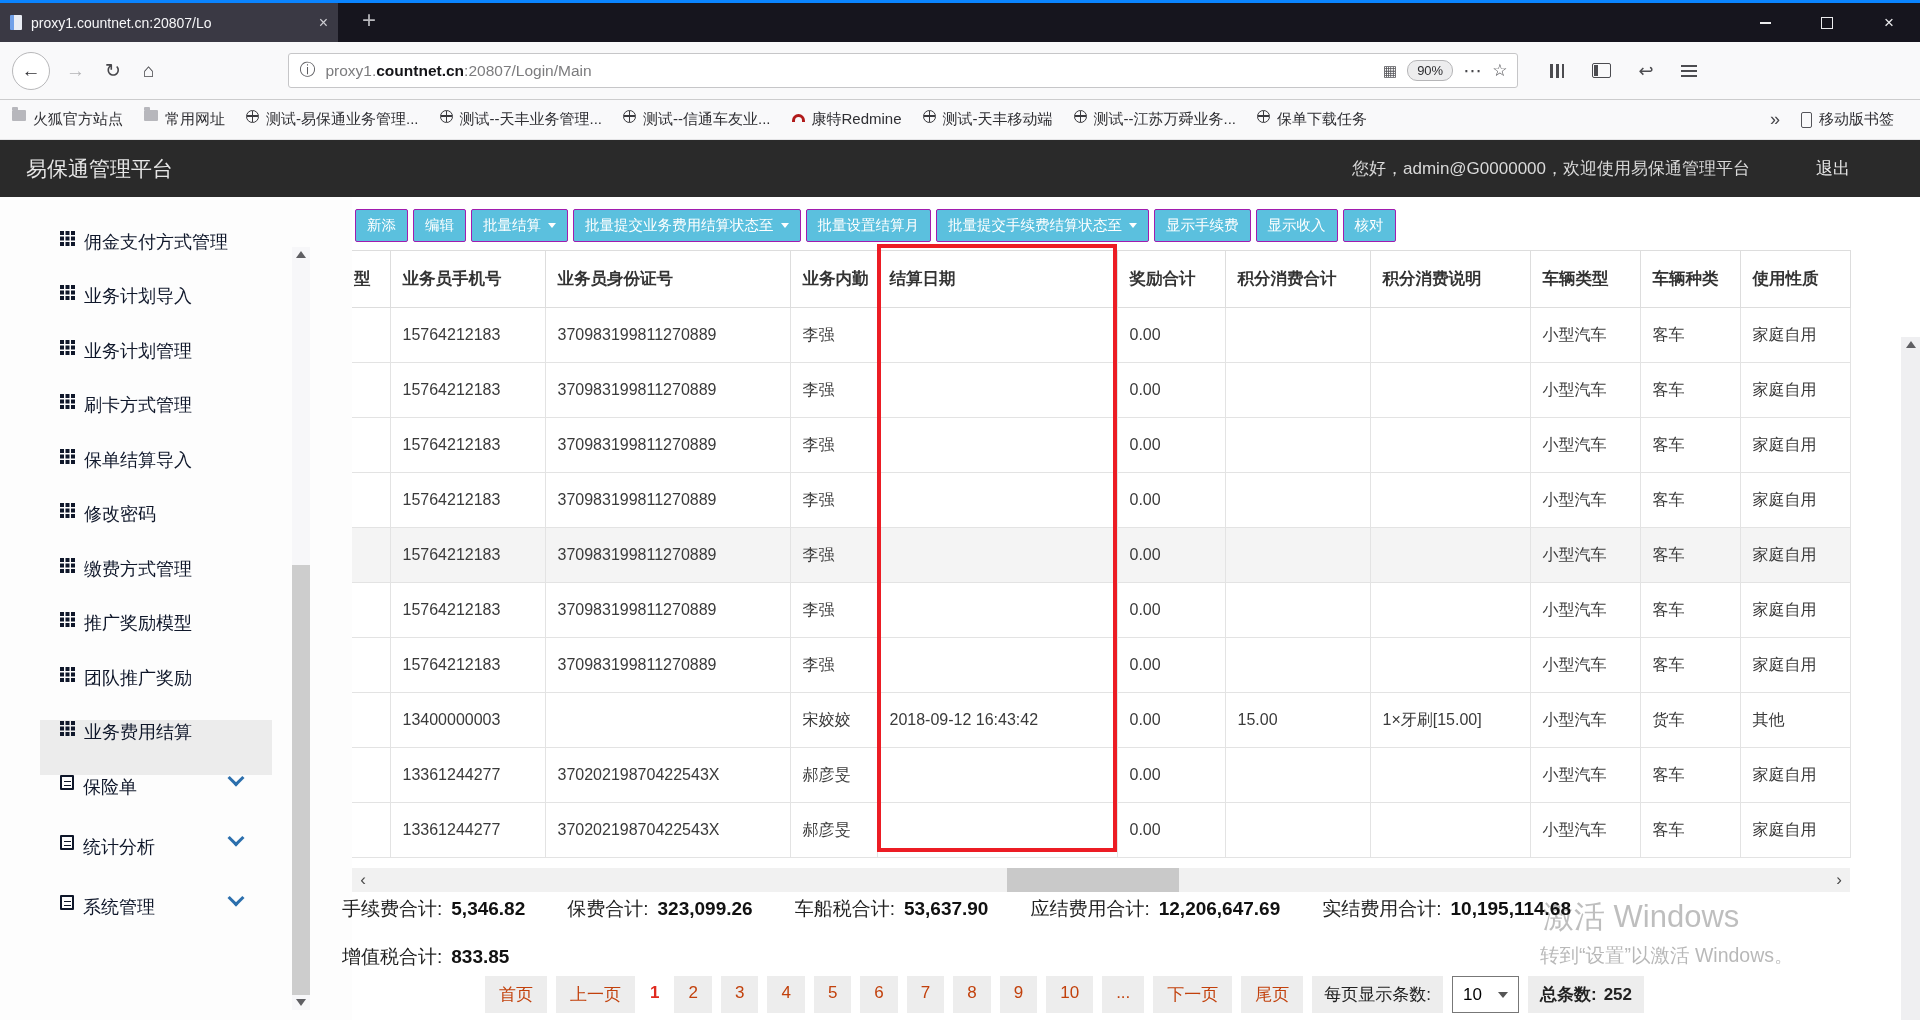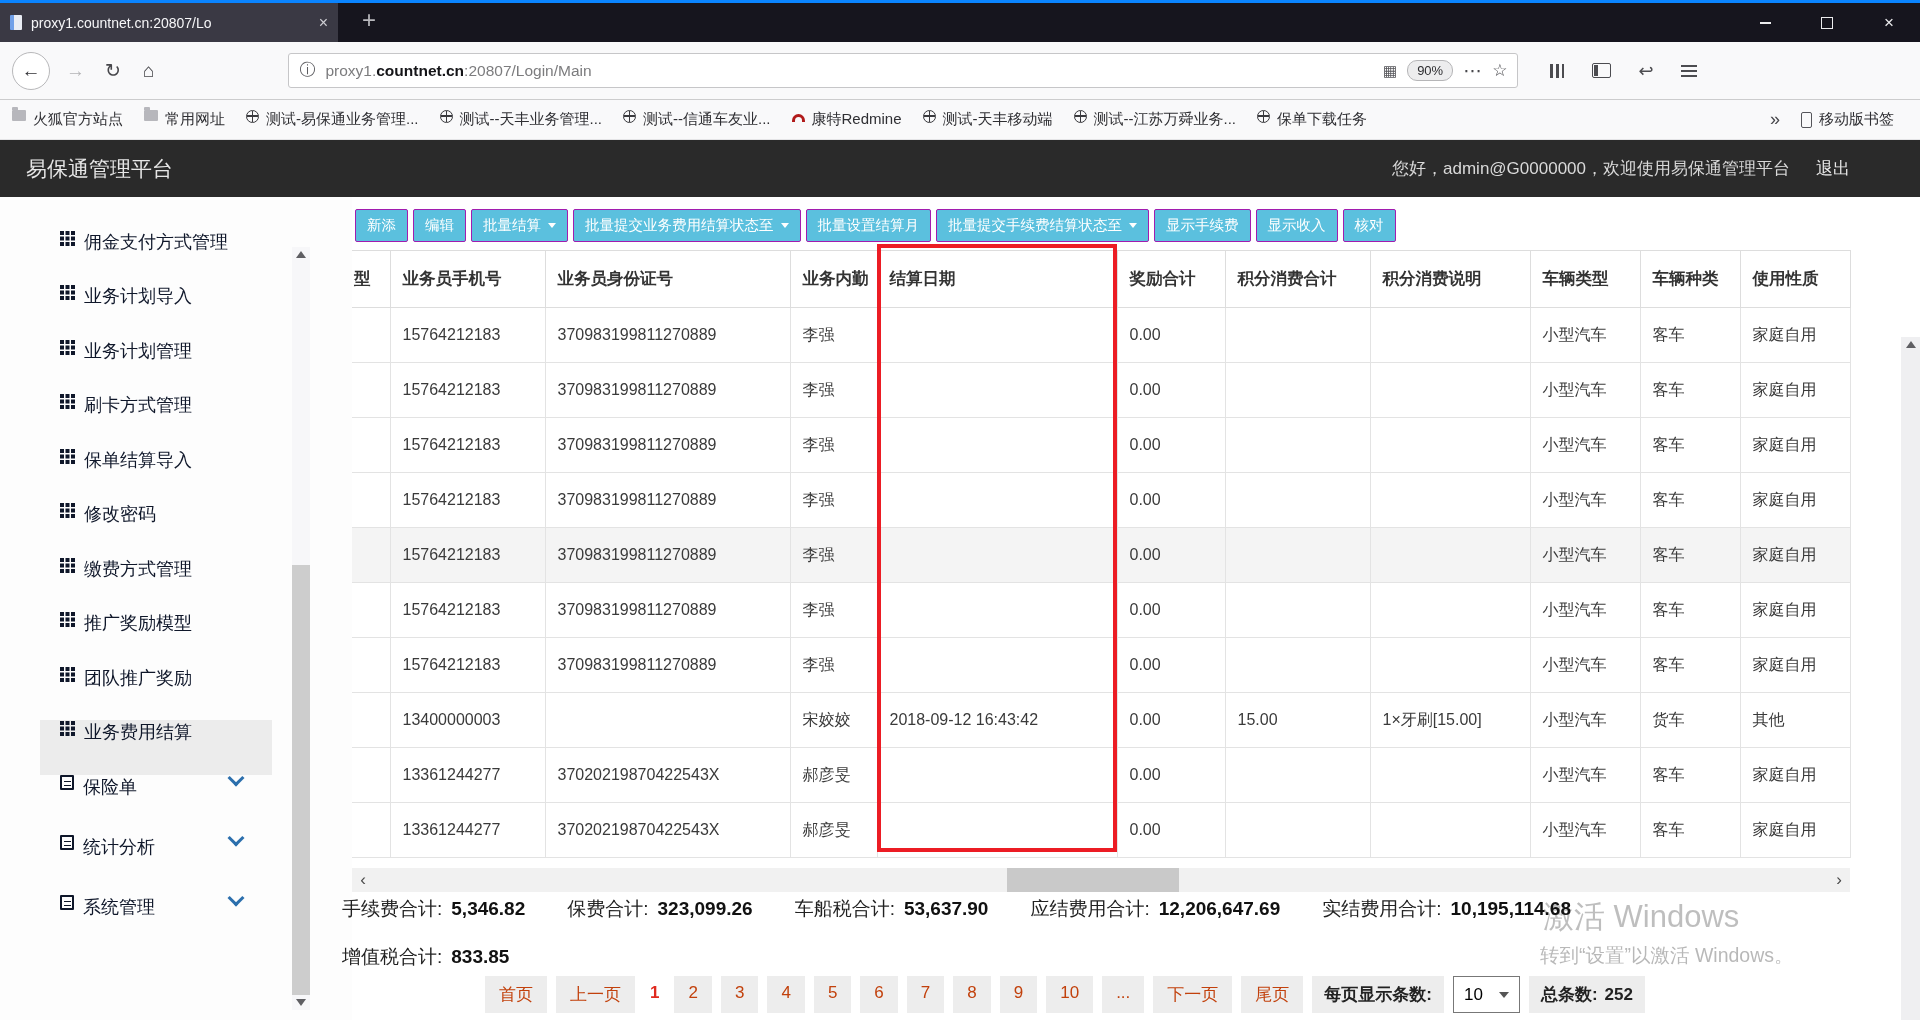--- a/index.html
+++ b/index.html
@@ -45,21 +45,21 @@
   .icon-folder::before{content:"";position:absolute;top:-3px;left:0;width:6px;height:3px;background:#b7b7bc;border-radius:1px 1px 0 0}
   .icon-globe{width:13px;height:13px;border-radius:50%;border:1.5px solid #3a3a3e;box-sizing:border-box;
      background:linear-gradient(to right,transparent 0 42%,#3a3a3e 42% 58%,transparent 58%),linear-gradient(to bottom,transparent 0 40%,#3a3a3e 40% 55%,transparent 55%)}
   .icon-redmine{width:13px;height:8px;border:3px solid #b11a1a;border-bottom:none;border-radius:8px 8px 0 0;margin-top:4px;box-sizing:border-box}
   .icon-phone{width:9px;height:14px;border:1.5px solid #55555a;border-radius:2px}
   .bm-chevron{font-size:18px;color:#47474b;margin-left:auto}
   .bm-mobile{display:flex;align-items:center;gap:7px;margin-right:14px}
   
   #siteheader{position:absolute;top:140px;left:0;width:100%;height:57px;background:#2a2a2a;display:flex;align-items:center;padding:0 26px;box-sizing:border-box}
   .site-title{color:#e6e6e6;font-size:21px}
-  .hdr-right{margin-left:auto;display:flex;align-items:center;gap:26px;margin-right:44px}
+  .hdr-right{margin-left:auto;display:flex;align-items:center;gap:66px;margin-right:44px}
   .greeting{color:#d9d9d9;font-size:17px}
   .logout{color:#eaeaea;font-size:17px}
   
   #page{position:absolute;top:197px;left:0;width:100%;height:823px;background:#fff}
   #sidebar{position:absolute;left:0;top:0;width:352px;height:100%;background:#fdfdfd;overflow:hidden}
   .sb-item{margin-left:40px;width:232px;height:54.5px;display:flex;align-items:flex-start;padding-left:20px;box-sizing:border-box;color:#0f172a;cursor:pointer}
   .sb-item.form{height:60px}
   .sb-item.first{margin-top:-22px}
   .sb-item.sel{background:#ececec}
   .sb-label{font-size:18px;margin-left:9px;white-space:nowrap}
@@ -90,21 +90,21 @@
   .sum{position:absolute;left:-10px;display:flex;gap:42px;font-size:19px;color:#222;white-space:nowrap;z-index:3}
   #summary1{top:699px}
   #summary2{top:747px}
   .sum .lab{color:#222}
   .sum .val{font-weight:bold;margin-left:9px;color:#111}
   .watermark1{position:absolute;left:1191px;top:699px;font-size:31px;color:#8a8a8a;opacity:.55;z-index:2;white-space:nowrap}
   .watermark2{position:absolute;left:1188px;top:745px;font-size:19.5px;color:#8a8a8a;opacity:.6;z-index:2;white-space:nowrap}
   #pagination{position:absolute;top:779px;left:133px;display:flex;align-items:stretch;gap:9px;font-size:17px;z-index:4}
   .pg{background:#ededed;padding:7px 14px;color:#c2410c;white-space:nowrap}
   .pg.cur{background:transparent;color:#e02a1f;font-weight:bold;padding:7px 6px}
-  .pg-label{background:#ededed;font-weight:bold;color:#222;padding:7px 12px;white-space:nowrap}
+  .pg-label{background:#ededed;font-weight:normal;color:#222;padding:7px 12px;white-space:nowrap}
   .pg-sel{border:1px solid #777;background:#fff;display:flex;align-items:center;gap:16px;padding:0 10px;box-sizing:border-box}
   .sel-caret{width:0;height:0;border-left:5px solid transparent;border-right:5px solid transparent;border-top:6px solid #555}
   .pg-total{background:#ededed;font-weight:bold;color:#222;padding:7px 12px;white-space:nowrap}
   .pg-total .tval{margin-left:7px}
   .vscroll{position:absolute;right:0;top:140px;bottom:0;width:19px;background:#efeff1;z-index:40}
 </style>
 </head>
 <body>
 
 <div id="topline"></div>

